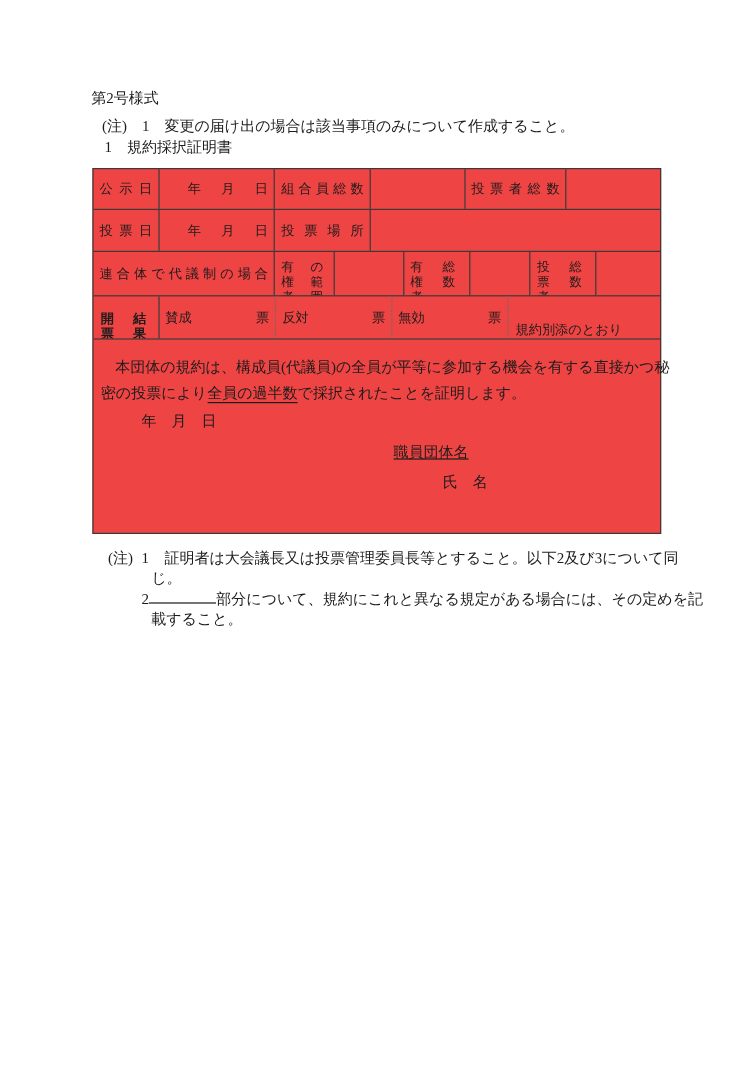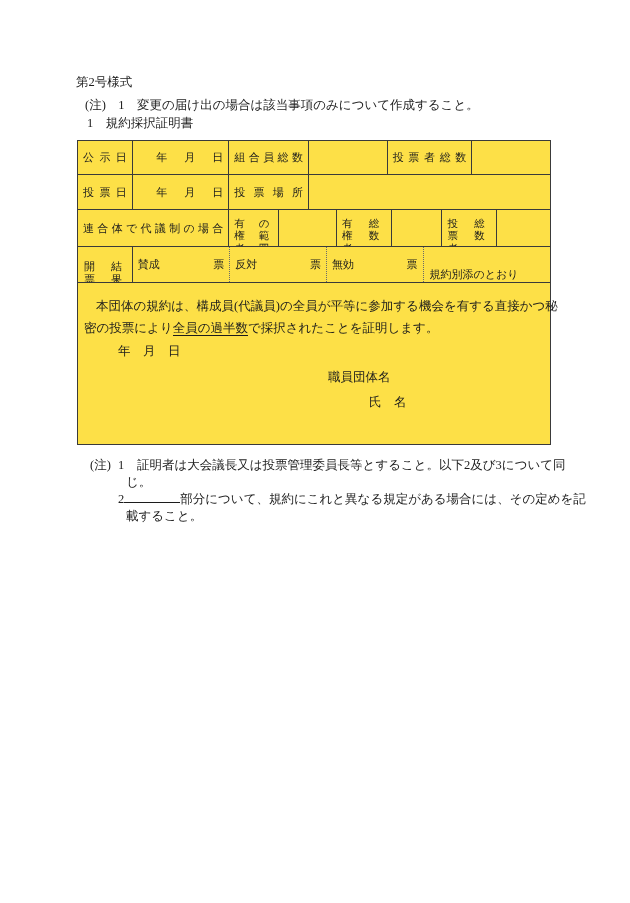--- a/index.html
+++ b/index.html
@@ -8,46 +8,46 @@
     width:630px; height:903px;
     color:#1c1c1c;
     font-family:"Liberation Serif","DejaVu Serif",serif;
   }
   .page { position:relative; width:630px; height:903px; background:#ffffff; overflow:hidden; }
 
   .title  { margin:74px 0 0 76px; font-size:12.5px; line-height:16px; }
   .hnote  { margin:7px 0 0 85px;  font-size:12.5px; line-height:16px; white-space:nowrap; }
   .stitle { margin:2px 0 0 87px;  font-size:12.5px; line-height:16px; }
 
-  .form-table { margin:9px 0 0 77px; width:474px; border:1px solid #3a3a3a; background:#fde047; }
+  .form-table { margin:9px 0 0 77px; width:474px; border:1px solid #3a3a3a; background:#ef4444; }
   .trow { display:flex; border-bottom:1px solid #3a3a3a; }
   .r1 { height:34px; } .r2 { height:35px; } .r3 { height:37px; } .r4 { height:36px; }
   .cell { border-right:1px solid #3a3a3a; display:flex; align-items:center; overflow:hidden; font-size:11px; }
   .cell:last-child { border-right:none; }
   .cell.dotted { border-right:1px dotted #6a6a6a; }
 
   .w55{width:55px;} .w97{width:97px;} .w80{width:80px;} .w79{width:79px;} .w85{width:85px;} .w78{width:78px;}
   .w242{width:242px;} .w152{width:152px;} .w50{width:50px;} .w58{width:58px;} .w51{width:51px;} .w53{width:53px;}
   .w98{width:98px;} .w127{width:127px;}
 
   .jl { display:block; width:100%; text-align:justify; text-align-last:justify; padding:0 5px; }
   .stack { display:flex; flex-direction:row; justify-content:flex-start; width:100%;margin-top:17px; }
   .stack .jl { font-size:10.5px; line-height:12.5px; }
-  .stack.big .jl { font-size:11px; line-height:13px; padding:0 6px; }
+  .stack.big .jl { font-size:11px; line-height:13px; padding:0 6px;font-weight:bold; }
   .rdate { justify-content:flex-end; padding-right:2px; letter-spacing:3px; }
   .vote { justify-content:space-between; padding:0 5px; }
   .kiyaku { padding-left:6px;align-items:flex-end; }
 
   .cert { padding:12px 6px 0 6px; font-size:12.5px; height:161px; }
   .cert .para { line-height:22px; white-space:nowrap; }
   .cert .indent { text-indent:12px; }
   .u { border-bottom:1px solid #1c1c1c; }
   .cert-date { margin:4px 0 0 34px; line-height:16px; }
   .sig { line-height:16px; }
-  .sig-org  { margin:10px 0 0 244px; }
+  .sig-org  { margin:10px 0 0 244px;text-decoration:underline; }
   .sig-role { margin:9px  0 0 260px; }
   .sig-name { margin:9px  0 0 285px; }
 
   .fnotes { display:flex; margin:12px 0 0 90px; font-size:12.5px; line-height:16.5px; }
   .fn-label { width:28px; flex:none; }
   .fn-body { flex:1; }
   .fn-num1 { display:inline-block; width:19px; }
   .fn-blank { display:inline-block; width:56px; height:13px; border-bottom:1px solid #1c1c1c; }
   .fn-cont { margin-left:8px; }
   .fn-line { white-space:nowrap; }

